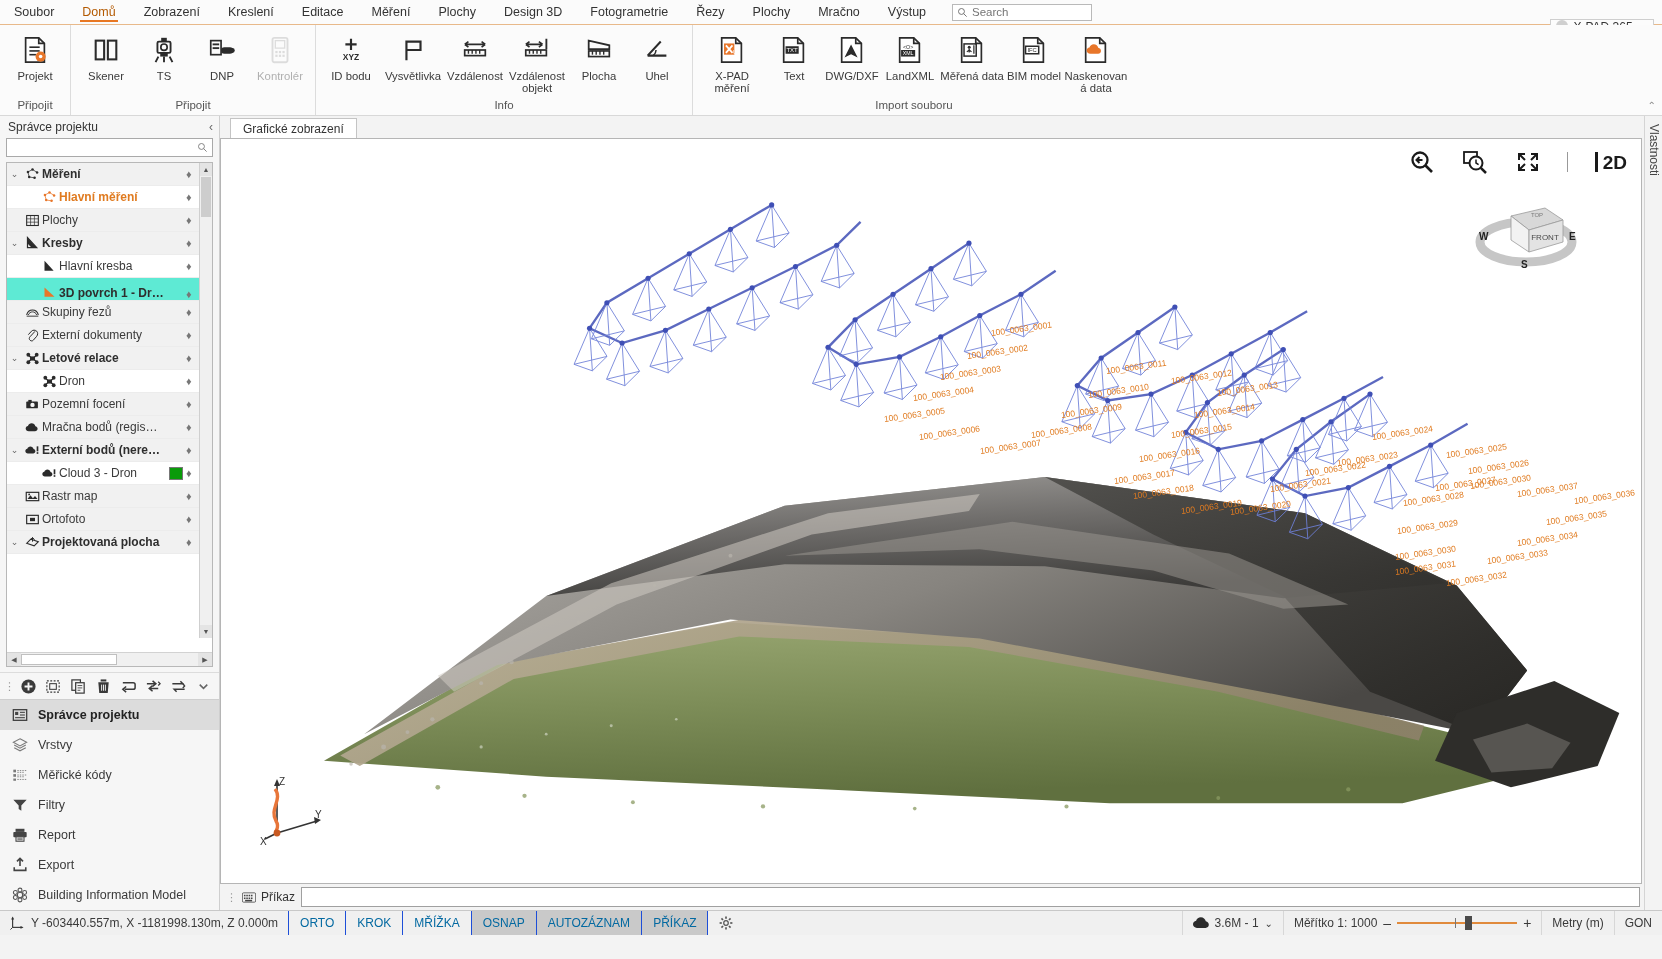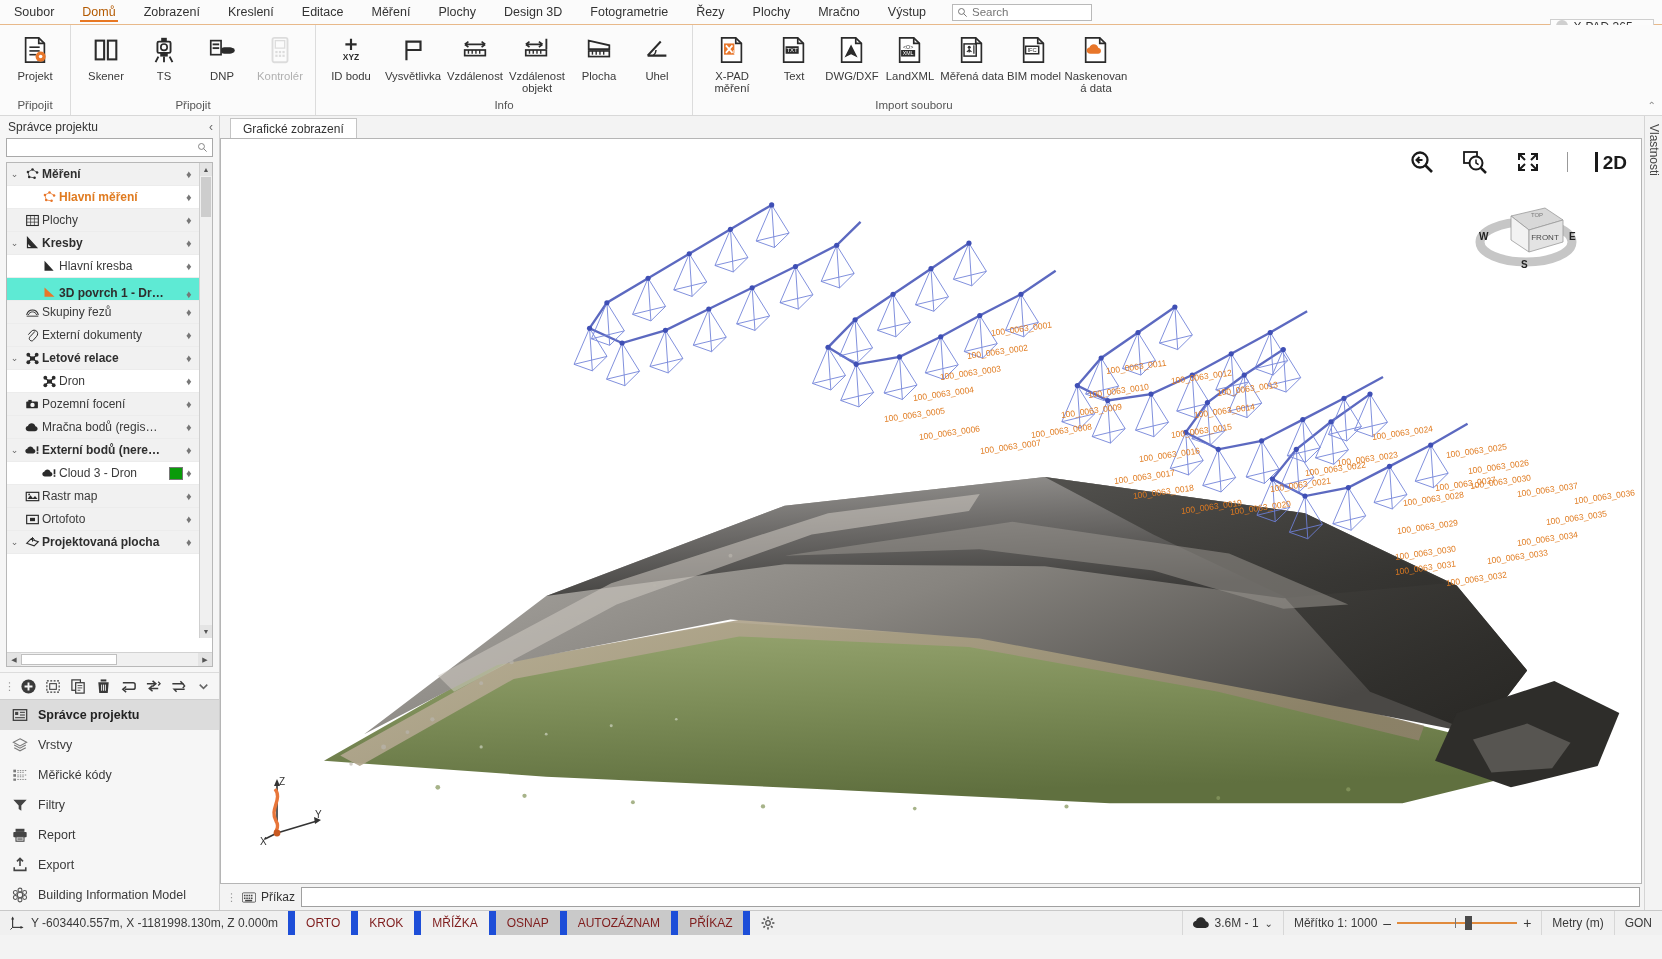--- a/index.html
+++ b/index.html
@@ -166,22 +166,22 @@
     writing-mode: vertical-rl; font-size: 12px; color: #444; white-space: nowrap;
   }
 
   
   .statusbar {
     height: 25px; background: #f0f0f0; border-top: 1px solid #c8c8c8;
     display: flex; align-items: stretch; flex: none; font-size: 12px;
   }
   .sb-coords { display: flex; align-items: center; gap: 7px; padding: 0 10px; }
   .sb-toggle {
-    display: flex; align-items: center; padding: 0 11px; border-left: 7px solid #1d4ed8;
-    color: #7f1d1d;
+    display: flex; align-items: center; padding: 0 11px; border-left: 1px solid #1d4ed8;
+    color: #0369a1;
   }
   .sb-toggle.on { background: #c9c9c9; }
   .sb-spacer { flex: 1; }
   .sb-cell { display: flex; align-items: center; gap: 6px; padding: 0 10px; border-left: 1px solid #d7d7d7; }
   .slider { display: flex; align-items: center; gap: 0; }
   .slider .line { width: 120px; height: 2px; background: #e08a3c; position: relative; }
   .slider .tick { position: absolute; top: -4px; left: 58px; width: 1px; height: 10px; background: #777; }
   .slider .knob { position: absolute; top: -6px; left: 68px; width: 7px; height: 14px; background: #4a4a4a; }
 
   

